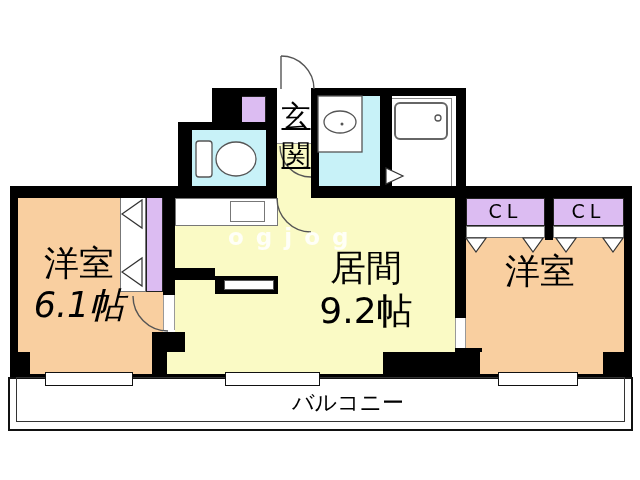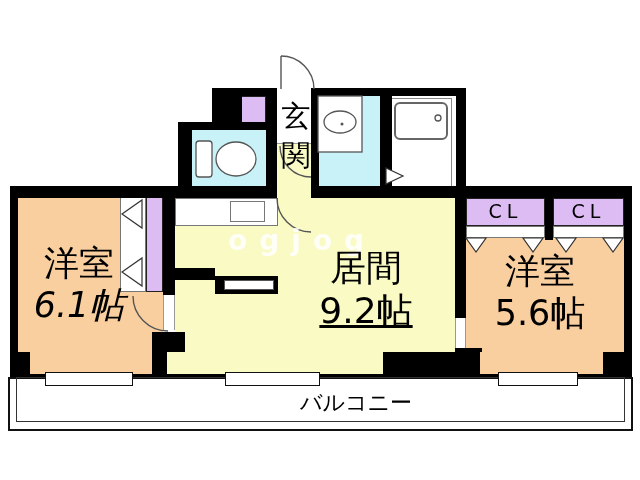--- a/index.html
+++ b/index.html
@@ -13,26 +13,26 @@
   .yellow{background:#FAFAC5;}
   .cyan{background:#C8F2F8;}
   .purple{background:#DCBCF2;border:1px solid #222;}
   .whitebox{background:#fff;border:1px solid #777;}
   .tab{z-index:32;}
   .window{background:#fff;border:1px solid #111;z-index:36;}
   .gap{background:#fff;border-left:1px solid #999;border-right:1px solid #999;z-index:34;}
   svg.overlay{position:absolute;left:0;top:0;z-index:40;pointer-events:none;}
   
   .lbl{position:absolute;color:#000;text-align:center;z-index:50;line-height:1.2;}
-  .lbl-vert{width:36px;word-break:break-all;line-height:1.35;}
+  .lbl-vert{width:36px;word-break:break-all;line-height:1.35;text-decoration:underline;}
   .balcony-outer{border:2px solid #111;z-index:5;}
   .balcony-inner{border:1px solid #333;z-index:6;}
   .stepline{background:#999;z-index:22;}
   .watermark{position:absolute;z-index:45;color:rgba(255,255,255,0.85);
-             font-size:28px;letter-spacing:12px;font-weight:bold;}
+             font-size:23px;letter-spacing:12px;font-weight:bold;}
 </style>
 </head>
 <body>
 
 <div id="canvas">
 
   <div class="abs fill cyan" style="left:190px;top:128px;width:78px;height:62px;"></div>
   <div class="abs fill yellow" style="left:277px;top:143px;width:34px;height:53px;"></div>
   <div class="abs fill cyan" style="left:317px;top:94px;width:65px;height:96px;"></div>
   <div class="abs fill yellow" style="left:175px;top:192px;width:281px;height:160px;"></div>
@@ -118,31 +118,30 @@
     </g>
     <circle cx="342" cy="124" r="1.5" fill="#555"></circle>
   </svg>
 
   <div class="watermark" style="left:228px;top:224px;">ogjog</div>
 
   <div class="lbl lbl-vert" style="left:278px;top:97px;font-size:29px;">玄関</div>
 
   <div class="lbl" style="left:286px;top:246px;width:160px;font-size:36px;">
     <span style="display:block;">居間</span>
-    <span style="display:block;text-decoration:underline;">9.2帖</span>
+    <span style="display:block;">9.2帖</span>
   </div>
 
   <div class="lbl" style="left:14px;top:242px;width:130px;font-size:35px;">
     <span style="display:block;">洋室</span>
     <span style="display:block;font-style:italic;">6.1帖</span>
   </div>
 
   <div class="lbl" style="left:470px;top:250px;width:140px;font-size:35px;">
     <span style="display:block;">洋室</span>
-    <span style="display:block;">5.6帖</span>
   </div>
 
   <div class="lbl" style="left:466px;top:200px;width:79px;font-size:19px;letter-spacing:5px;">CL</div>
   <div class="lbl" style="left:553px;top:200px;width:71px;font-size:19px;letter-spacing:5px;">CL</div>
 
-  <div class="lbl" style="left:236px;top:390px;width:240px;font-size:22px;">バルコニー</div>
+  <div class="lbl" style="left:228px;top:390px;width:240px;font-size:22px;">バルコニー</div>
 
 </div>
 
 </body></html>

